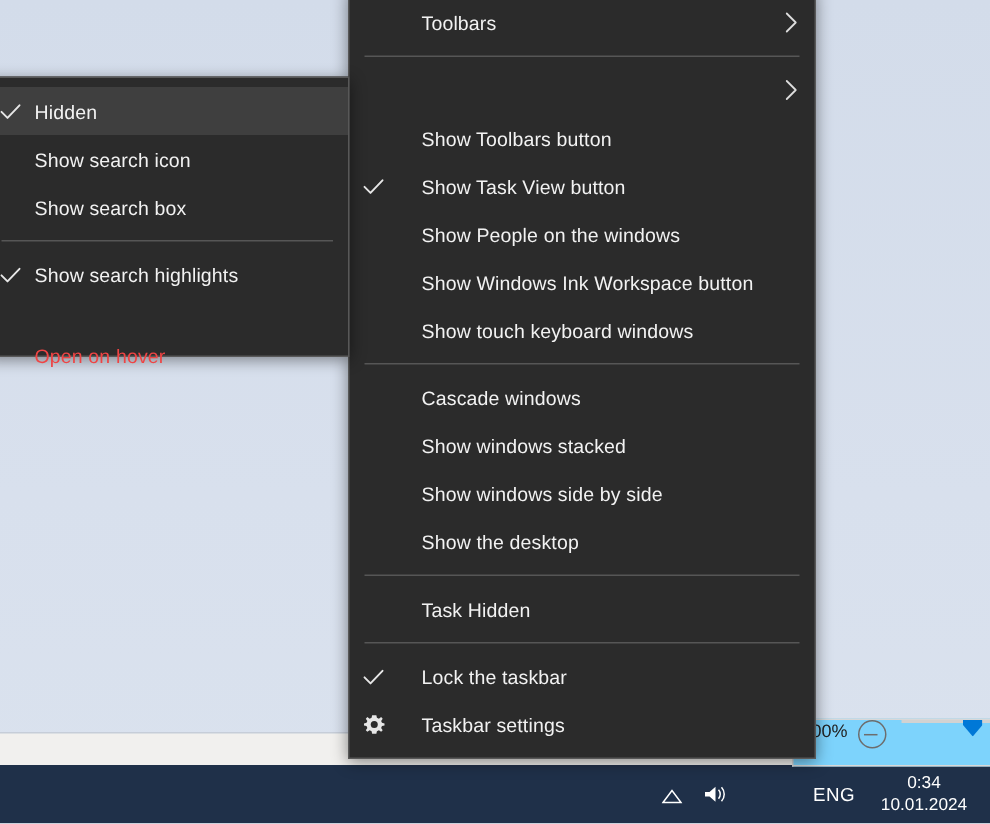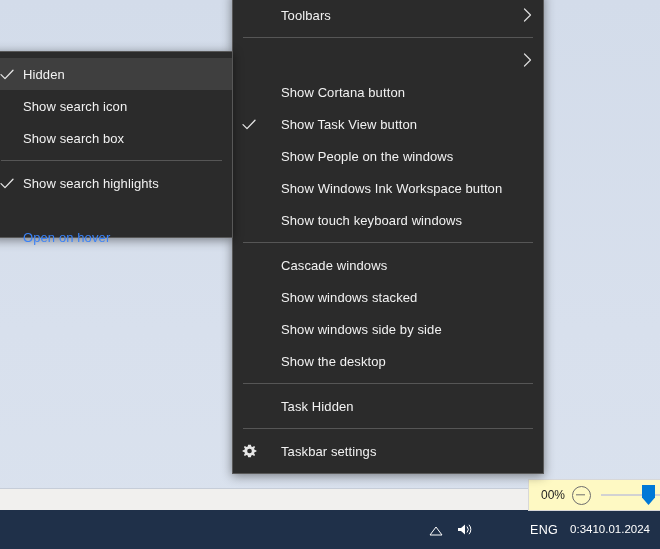--- a/index.html
+++ b/index.html
@@ -67,42 +67,41 @@
   }
   .tray-lang {
     font-size: 12.5px;
     letter-spacing: .3px;
     color: #ffffff;
     padding: 0 2px;
     margin-left: 45px;
   }
   .tray-clock {
     display: flex;
-    flex-direction: row;
+    flex-direction: column;
     align-items: center;
     justify-content: center;
     line-height: 1.25;
     font-size: 11.5px;
     color: #ffffff;
     padding-right: 4px;
     min-width: 68px;
   }
 
   
   .volume-flyout {
     position: absolute;
     left: 528px;
     top: 479px;
     width: 132px;
     height: 30px;
-    background: #fef9c3;
+    background: #7dd3fc;
     border: 1px solid #d8d8d8;
     border-right: none;
     display: flex;
-    align-items: center;
     overflow: hidden;
   }
   .vol-pct {
     font-size: 12px;
     color: #222;
     margin-left: 12px;
     white-space: nowrap;
   }
   .vol-mute {
     width: 17px;
@@ -156,21 +155,21 @@
     align-items: center;
     padding: 0 12px 0 0;
     box-sizing: border-box;
     white-space: nowrap;
     cursor: default;
   }
   .menu-item.highlight {
     background: #3f3f3f;
   }
   .menu-item.disabled .menu-label {
-    color: #3b82f6;
+    color: #ef4444;
     margin-top: 44px;
   }
   .menu-check {
     width: 32px;
     flex: none;
     display: flex;
     align-items: center;
     justify-content: center;
     color: #e6e6e6;
   }
@@ -263,21 +262,21 @@
       <div class="menu-item">
         <span class="menu-check"></span>
         <span class="menu-arrow">
           <svg width="9" height="14" viewBox="0 0 9 14" aria-hidden="true">
             <path d="M1.5 1 L7.5 7 L1.5 13" fill="none" stroke="currentColor" stroke-width="1.2" stroke-linecap="round" stroke-linejoin="round"></path>
           </svg>
         </span>
       </div>
       <div class="menu-item">
         <span class="menu-check"></span>
-        <span class="menu-label">Show Cortana button</span>
+        <span class="menu-label">Show Toolbars button</span>
       </div>
       <div class="menu-item">
         <span class="menu-check">
           <svg width="14" height="11" viewBox="0 0 14 11" aria-hidden="true">
             <path d="M1 5.6 L5 9.6 L13 1.2" fill="none" stroke="currentColor" stroke-width="1.3" stroke-linecap="round" stroke-linejoin="round"></path>
           </svg>
         </span>
         <span class="menu-label">Show Task View button</span>
       </div>
       <div class="menu-item">
@@ -308,20 +307,28 @@
       <div class="menu-item">
         <span class="menu-check"></span>
         <span class="menu-label">Show the desktop</span>
       </div>
       <div class="menu-sep"></div>
       <div class="menu-item">
         <span class="menu-check"></span>
         <span class="menu-label">Task Hidden</span>
       </div>
       <div class="menu-sep"></div>
+      <div class="menu-item">
+        <span class="menu-check">
+          <svg width="14" height="11" viewBox="0 0 14 11" aria-hidden="true">
+            <path d="M1 5.6 L5 9.6 L13 1.2" fill="none" stroke="currentColor" stroke-width="1.3" stroke-linecap="round" stroke-linejoin="round"></path>
+          </svg>
+        </span>
+        <span class="menu-label">Lock the taskbar</span>
+      </div>
       <div class="menu-item">
         <span class="menu-check">
           <svg width="15" height="15" viewBox="0 0 16 16" aria-hidden="true">
             <path fill="currentColor" d="M8 0.8 L9.5 0.8 L9.9 2.7 L11.3 3.3 L12.9 2.2 L14 3.3 L12.9 4.9 L13.5 6.3 L15.3 6.7 L15.3 8.2 L13.5 8.6 L12.9 10 L14 11.6 L12.9 12.7 L11.3 11.6 L9.9 12.2 L9.5 14.1 L8 14.1 L6.5 14.1 L6.1 12.2 L4.7 11.6 L3.1 12.7 L2 11.6 L3.1 10 L2.5 8.6 L0.7 8.2 L0.7 6.7 L2.5 6.3 L3.1 4.9 L2 3.3 L3.1 2.2 L4.7 3.3 L6.1 2.7 L6.5 0.8 Z"></path>
             <circle cx="8" cy="7.45" r="2.5" fill="#2b2b2b"></circle>
           </svg>
         </span>
         <span class="menu-label">Taskbar settings</span>
       </div>
     </div>

